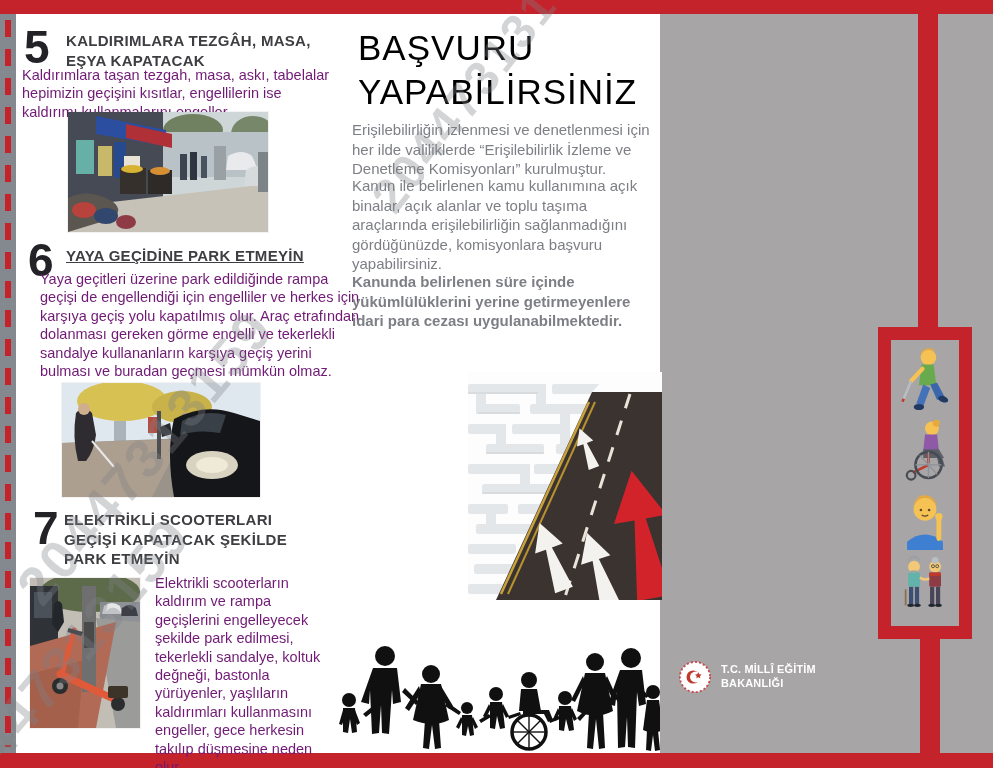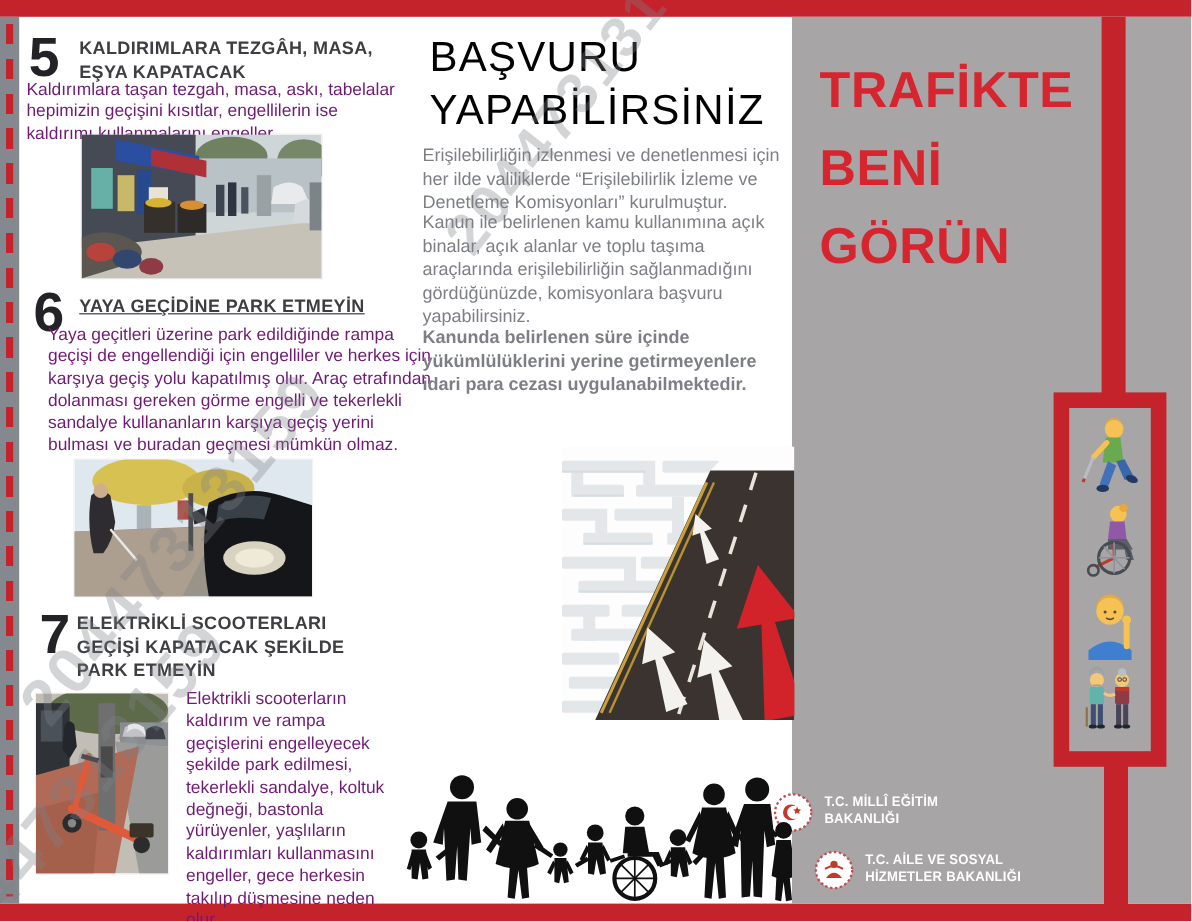--- a/index.html
+++ b/index.html
@@ -31,25 +31,20 @@
 
 <div class="poster">
 
   <div class="abs bar" style="left:0;top:0;width:993px;height:14px;"></div>
   <div class="abs bar" style="left:0;top:753px;width:993px;height:15px;"></div>
   <div class="abs left-strip">
     <div class="dash-line"></div>
   </div>
 
   <div class="abs sidebar"></div>
-  <div class="abs side-title" style="left:683px;top:42px;">
-    <div>TRAFİKTE</div>
-    <div>BENİ</div>
-    <div>GÖRÜN</div>
-  </div>
 
   <div class="abs bar" style="left:918px;top:14px;width:20px;height:315px;"></div>
   <div class="abs bar" style="left:920px;top:637px;width:20px;height:118px;"></div>
 
   <div class="abs icons-box">
     <svg width="52" height="66" viewBox="0 0 60 76">
       <circle cx="34" cy="11" r="9" fill="#f6c253"></circle>
       <path d="M25,9 a9,9 0 0 1 17,-4 l-3,-2 a9,9 0 0 0 -12,2 z" fill="#e8a93c"></path>
       <path d="M26,19 h14 l3,24 h-20 z" fill="#6aaa4e"></path>
       <path d="M27,24 L14,38" stroke="#f6c253" stroke-width="5" stroke-linecap="round" fill="none"></path>
@@ -100,42 +95,30 @@
       <rect x="35" y="22" width="14" height="17" rx="2" fill="#8e3b45"></rect>
       <rect x="35" y="22" width="14" height="4" fill="#c0392b"></rect>
       <rect x="36" y="39" width="5" height="21" fill="#4a4458"></rect>
       <rect x="43" y="39" width="5" height="21" fill="#4a4458"></rect>
       <ellipse cx="38" cy="61" rx="4" ry="2" fill="#20262e"></ellipse>
       <ellipse cx="46" cy="61" rx="4" ry="2" fill="#20262e"></ellipse>
       <path d="M24,28 q5,4 11,1" stroke="#f3c977" stroke-width="3" fill="none"></path>
     </svg>
   </div>
 
-  <div class="abs ministry" style="left:644px;top:660px;">
+  <div class="abs ministry" style="left:678px;top:660px;">
     <svg width="34" height="34" viewBox="0 0 36 36">
       <circle cx="18" cy="18" r="16" fill="#fff" stroke="#c74a50" stroke-width="2" stroke-dasharray="2.2 2.2"></circle>
       <circle cx="16" cy="18" r="7" fill="#c0392b"></circle>
       <circle cx="18.5" cy="18" r="5.8" fill="#fff"></circle>
       <path d="M25,14.5 l1.2,2.4 2.6,.3 -1.9,1.8 .5,2.6 -2.4,-1.3 -2.3,1.3 .4,-2.6 -1.9,-1.8 2.6,-.3 z" fill="#c0392b" transform="translate(-1,0) scale(.9)"></path>
     </svg>
     <div class="ministry-text">
       <div>T.C. MİLLÎ EĞİTİM</div>
       <div>BAKANLIĞI</div>
-    </div>
-  </div>
-  <div class="abs ministry" style="left:678px;top:708px;">
-    <svg width="34" height="34" viewBox="0 0 36 36">
-      <circle cx="18" cy="18" r="16" fill="#fff" stroke="#c74a50" stroke-width="2" stroke-dasharray="2.2 2.2"></circle>
-      <circle cx="18" cy="13" r="3.2" fill="#c0392b"></circle>
-      <path d="M11,25 q7,-9 14,0 z" fill="#c0392b"></path>
-      <path d="M10,17 q8,-5 16,0" stroke="#c0392b" stroke-width="1.6" fill="none"></path>
-    </svg>
-    <div class="ministry-text">
-      <div>T.C. AİLE VE SOSYAL</div>
-      <div>HİZMETLER BAKANLIĞI</div>
     </div>
   </div>
 
   <div class="abs num" style="left:24px;top:24px;">5</div>
   <div class="abs item-title" style="left:66px;top:31px;width:258px;">KALDIRIMLARA TEZGÂH, MASA, EŞYA KAPATACAK</div>
   <div class="abs item-body" style="left:22px;top:66px;width:316px;">Kaldırımlara taşan tezgah, masa, askı, tabelalar hepimizin geçişini kısıtlar, engellilerin ise kaldırımı kullanmalarını engeller.</div>
 
   <div class="abs photo" style="left:68px;top:112px;width:200px;height:120px;">
     <svg width="200" height="120" viewBox="0 0 200 120">
       <rect width="200" height="120" fill="#cfd6d8"></rect>

